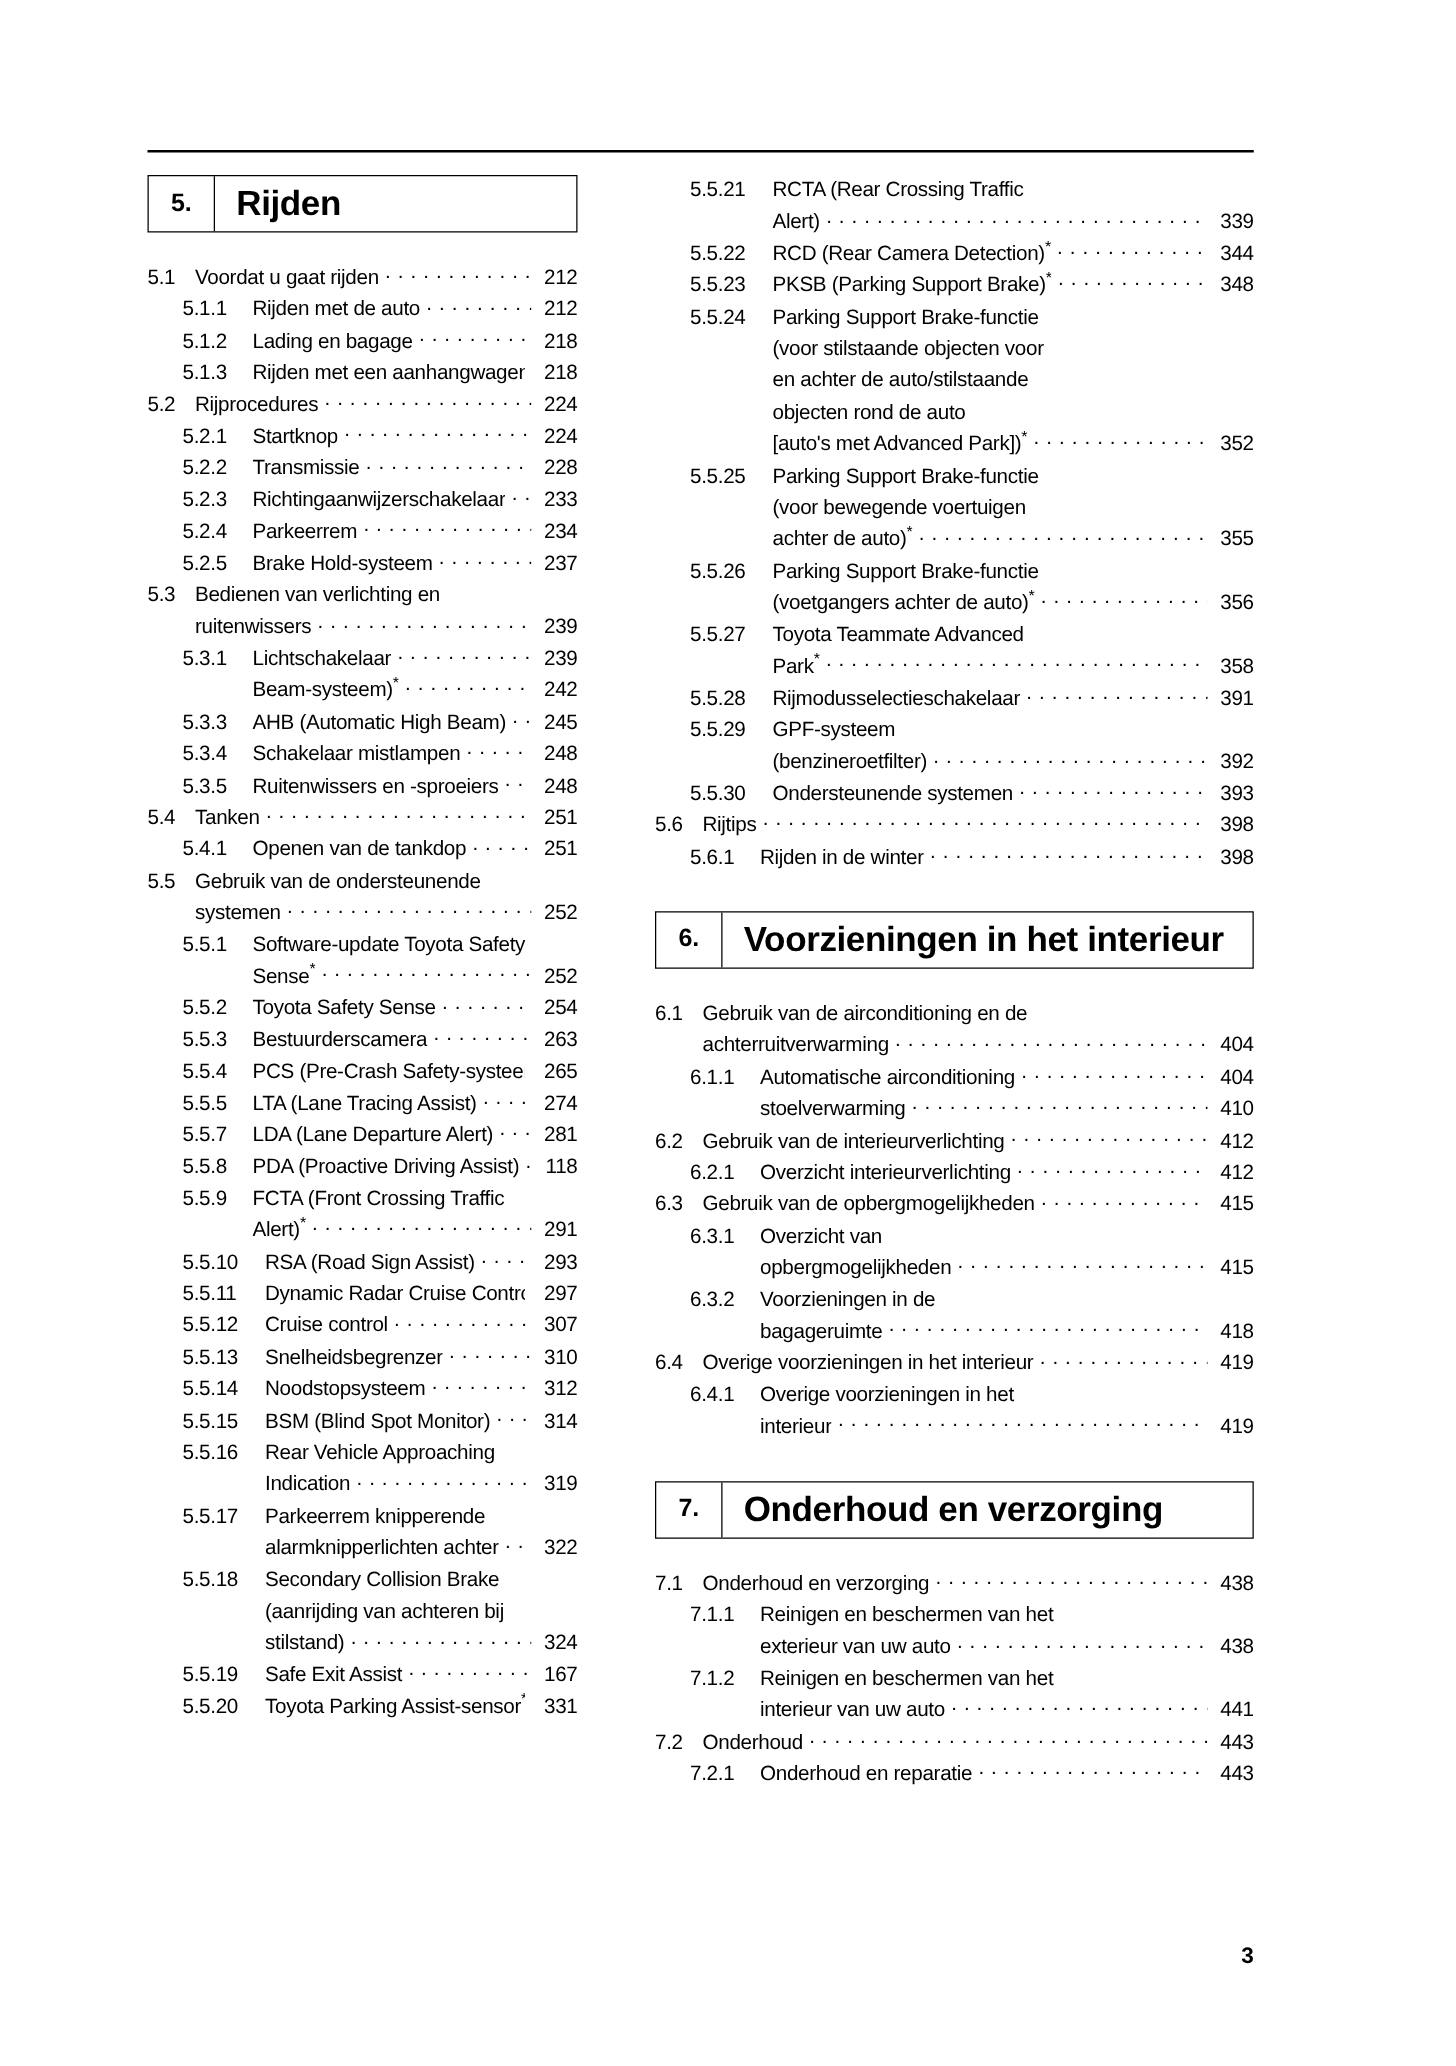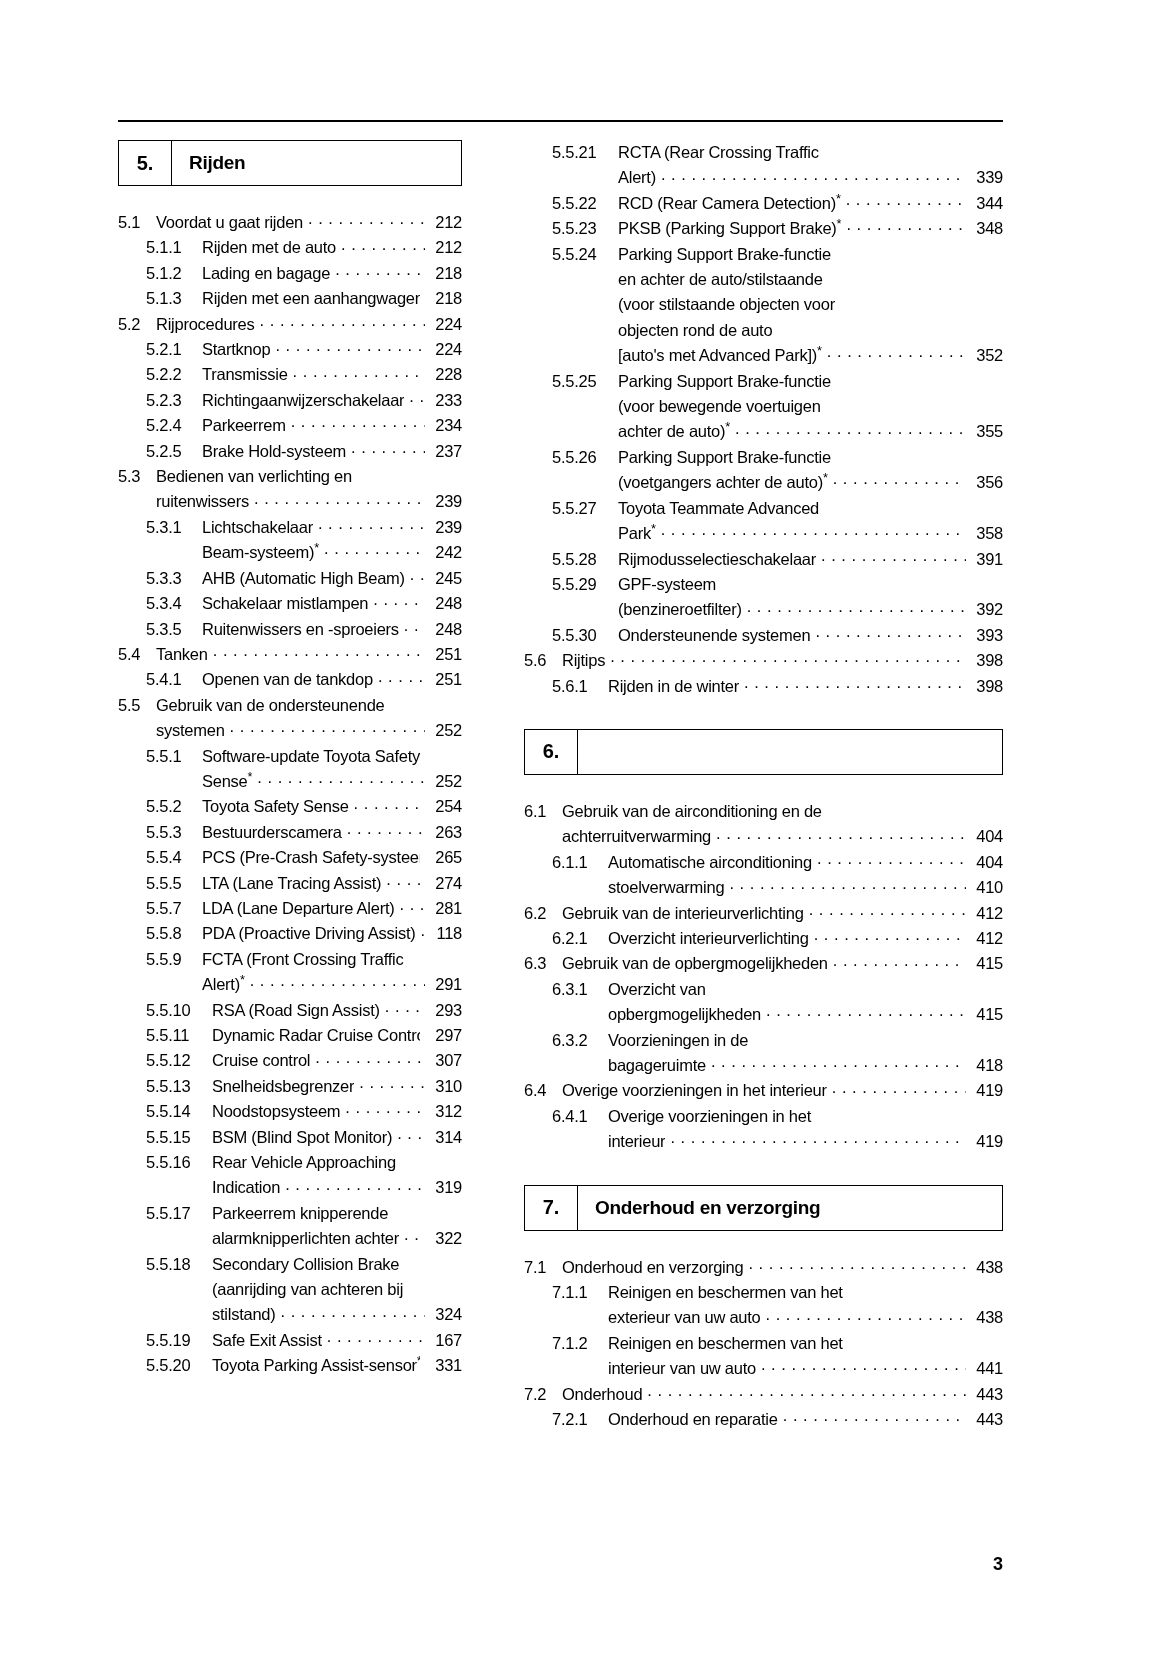--- a/index.html
+++ b/index.html
@@ -65,21 +65,21 @@
     font-weight: bold;
     font-size: 20px;
     letter-spacing: -0.2px;
   }
   .chapter-title {
     flex: 1;
     display: flex;
     align-items: center;
     padding-left: 17px;
     font-weight: bold;
-    font-size: 19px;
+    font-size: 28px;
     letter-spacing: -0.3px;
   }
   .chapter-box.c6 { margin-top: 30px; }
   .chapter-box.c7 { margin-top: 30px; }
 
   
   .toc-row {
     display: flex;
     align-items: baseline;
     font-size: 16.5px;
@@ -449,25 +449,25 @@
             <span class="toc-label">PKSB (Parking Support Brake)<sup class="ast">*</sup></span>
             <span class="toc-dots"></span>
             <span class="toc-page">348</span>
           </div>
           <div class="toc-row lvl2w nodots">
             <span class="toc-num">5.5.24</span>
             <span class="toc-label">Parking Support Brake-functie</span>
           </div>
           <div class="toc-row lvl2w cont nodots">
             <span class="toc-num"></span>
+            <span class="toc-label">(voor stilstaande objecten voor</span>
+          </div>
+          <div class="toc-row lvl2w cont nodots">
+            <span class="toc-num"></span>
             <span class="toc-label">en achter de auto/stilstaande</span>
-          </div>
-          <div class="toc-row lvl2w cont nodots">
-            <span class="toc-num"></span>
-            <span class="toc-label">(voor stilstaande objecten voor</span>
           </div>
           <div class="toc-row lvl2w cont nodots">
             <span class="toc-num"></span>
             <span class="toc-label">objecten rond de auto</span>
           </div>
           <div class="toc-row lvl2w cont">
             <span class="toc-num"></span>
             <span class="toc-label">[auto's met Advanced Park])<sup class="ast">*</sup></span>
             <span class="toc-dots"></span>
             <span class="toc-page">352</span>
@@ -537,20 +537,21 @@
           <div class="toc-row lvl2">
             <span class="toc-num">5.6.1</span>
             <span class="toc-label">Rijden in de winter</span>
             <span class="toc-dots"></span>
             <span class="toc-page">398</span>
           </div>
         </div>
 
       <div class="chapter-box c6">
         <div class="chapter-num">6.</div>
+        <div class="chapter-title">Voorzieningen in het interieur</div>
       </div>
 
       <div id="right-ch6-list">
           <div class="toc-row lvl1 nodots">
             <span class="toc-num">6.1</span>
             <span class="toc-label">Gebruik van de airconditioning en de</span>
           </div>
           <div class="toc-row lvl1 cont">
             <span class="toc-num"></span>
             <span class="toc-label">achterruitverwarming</span>

